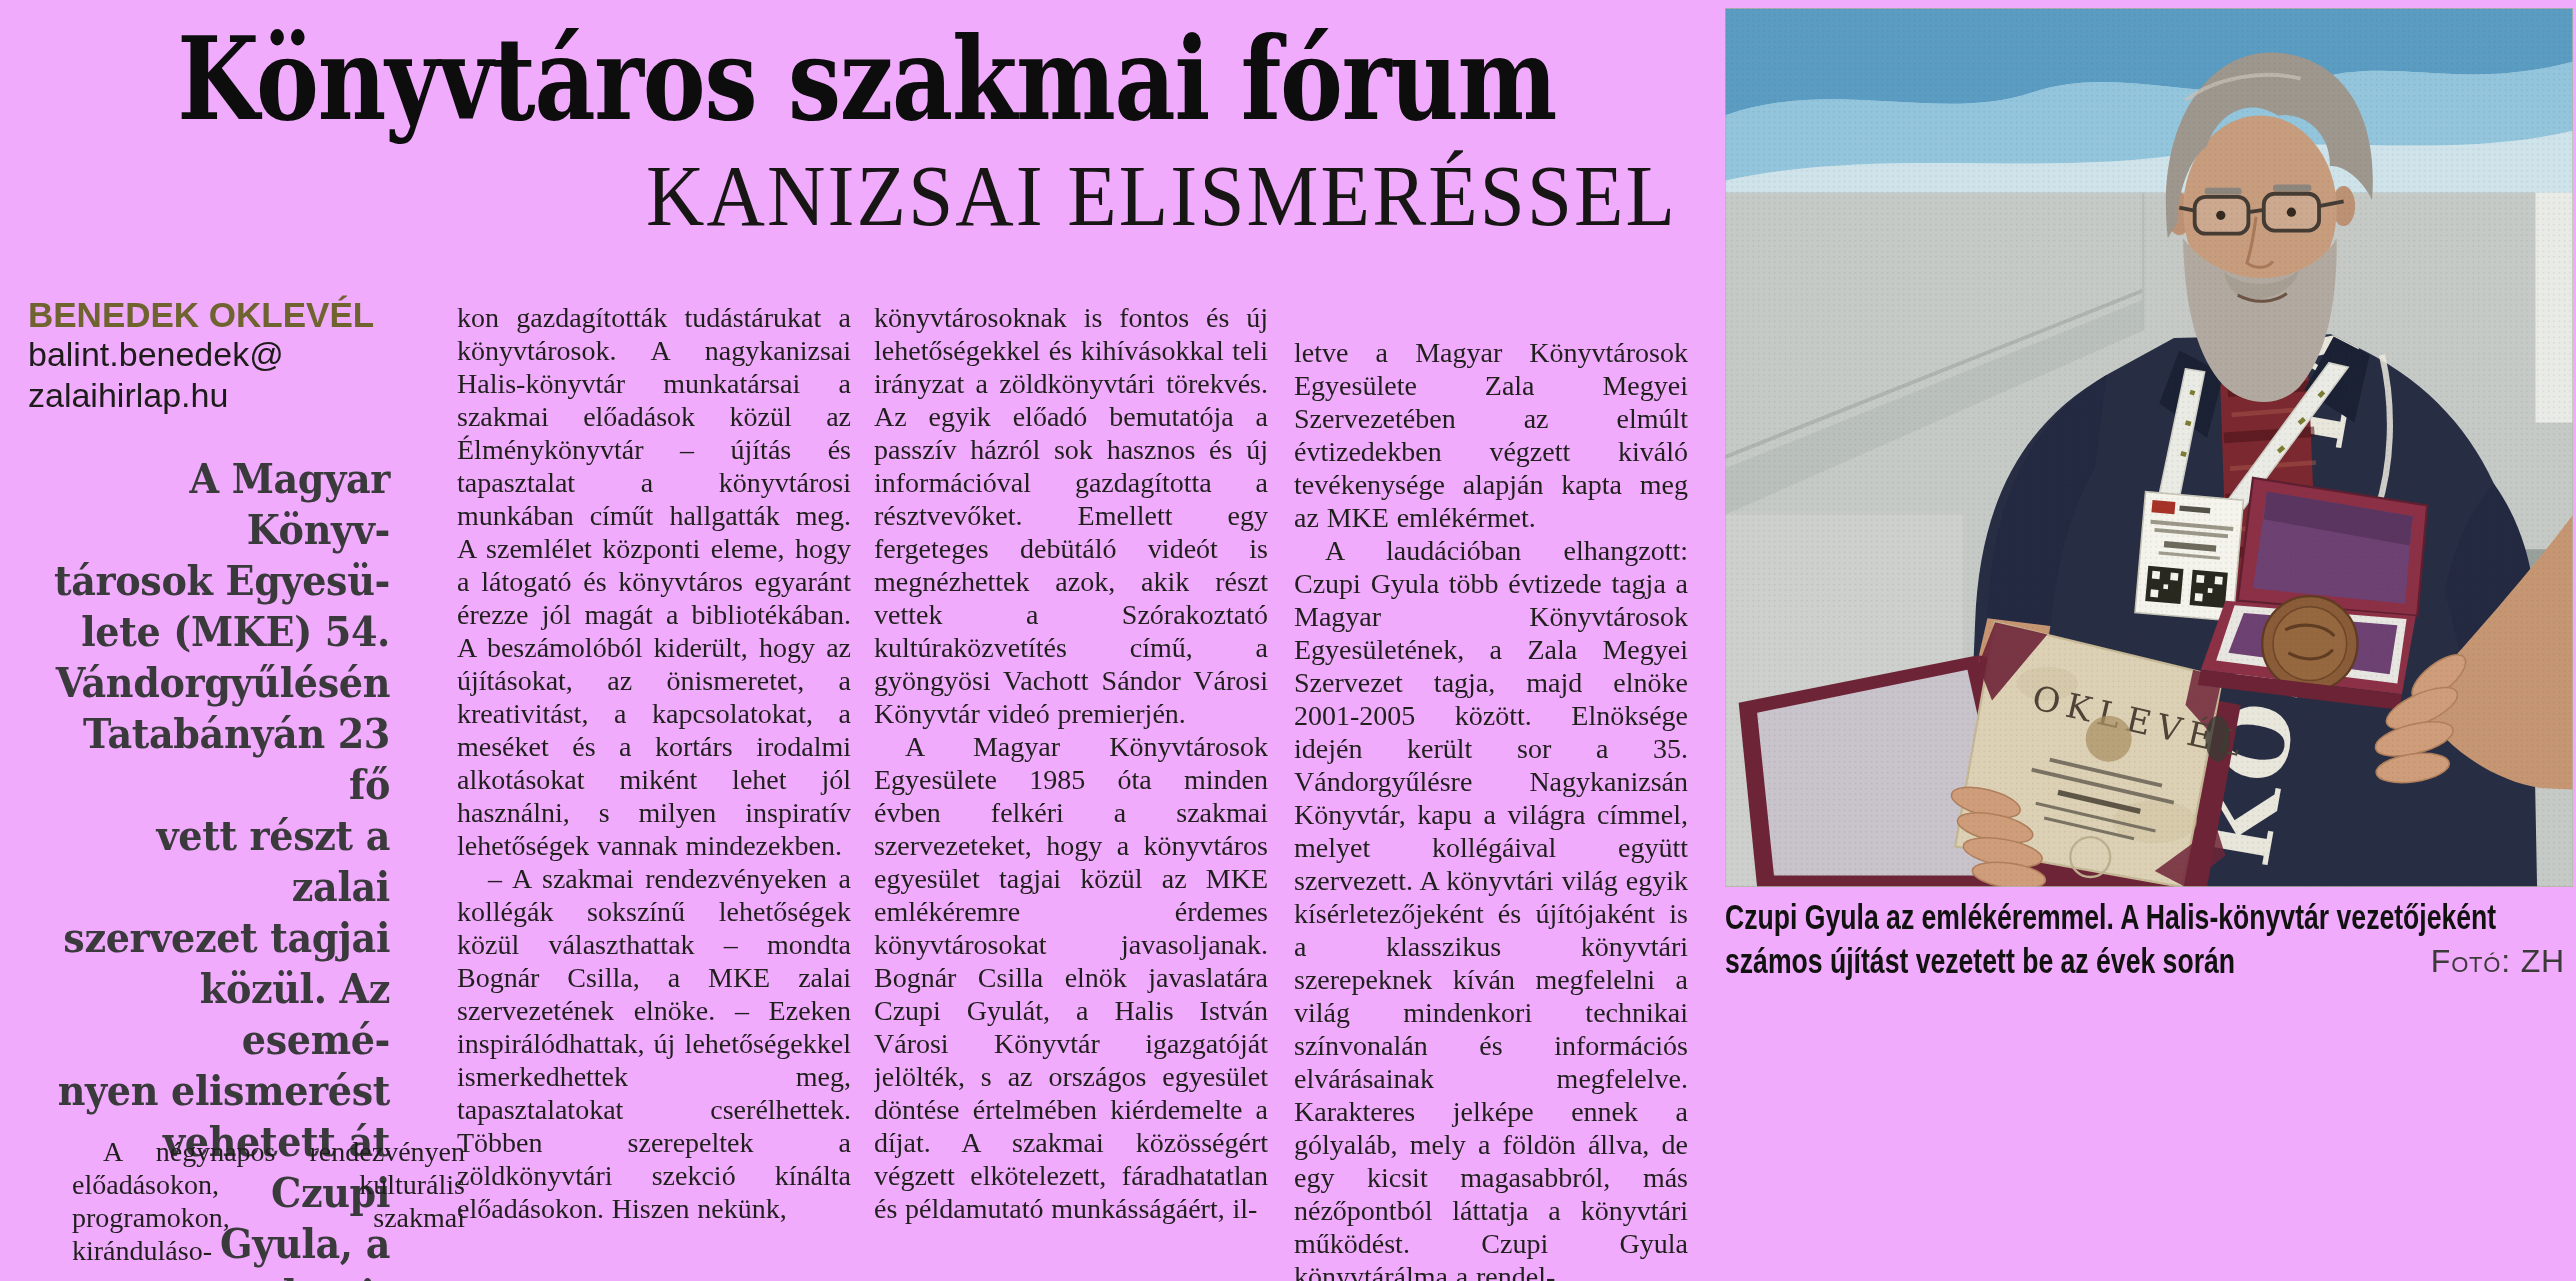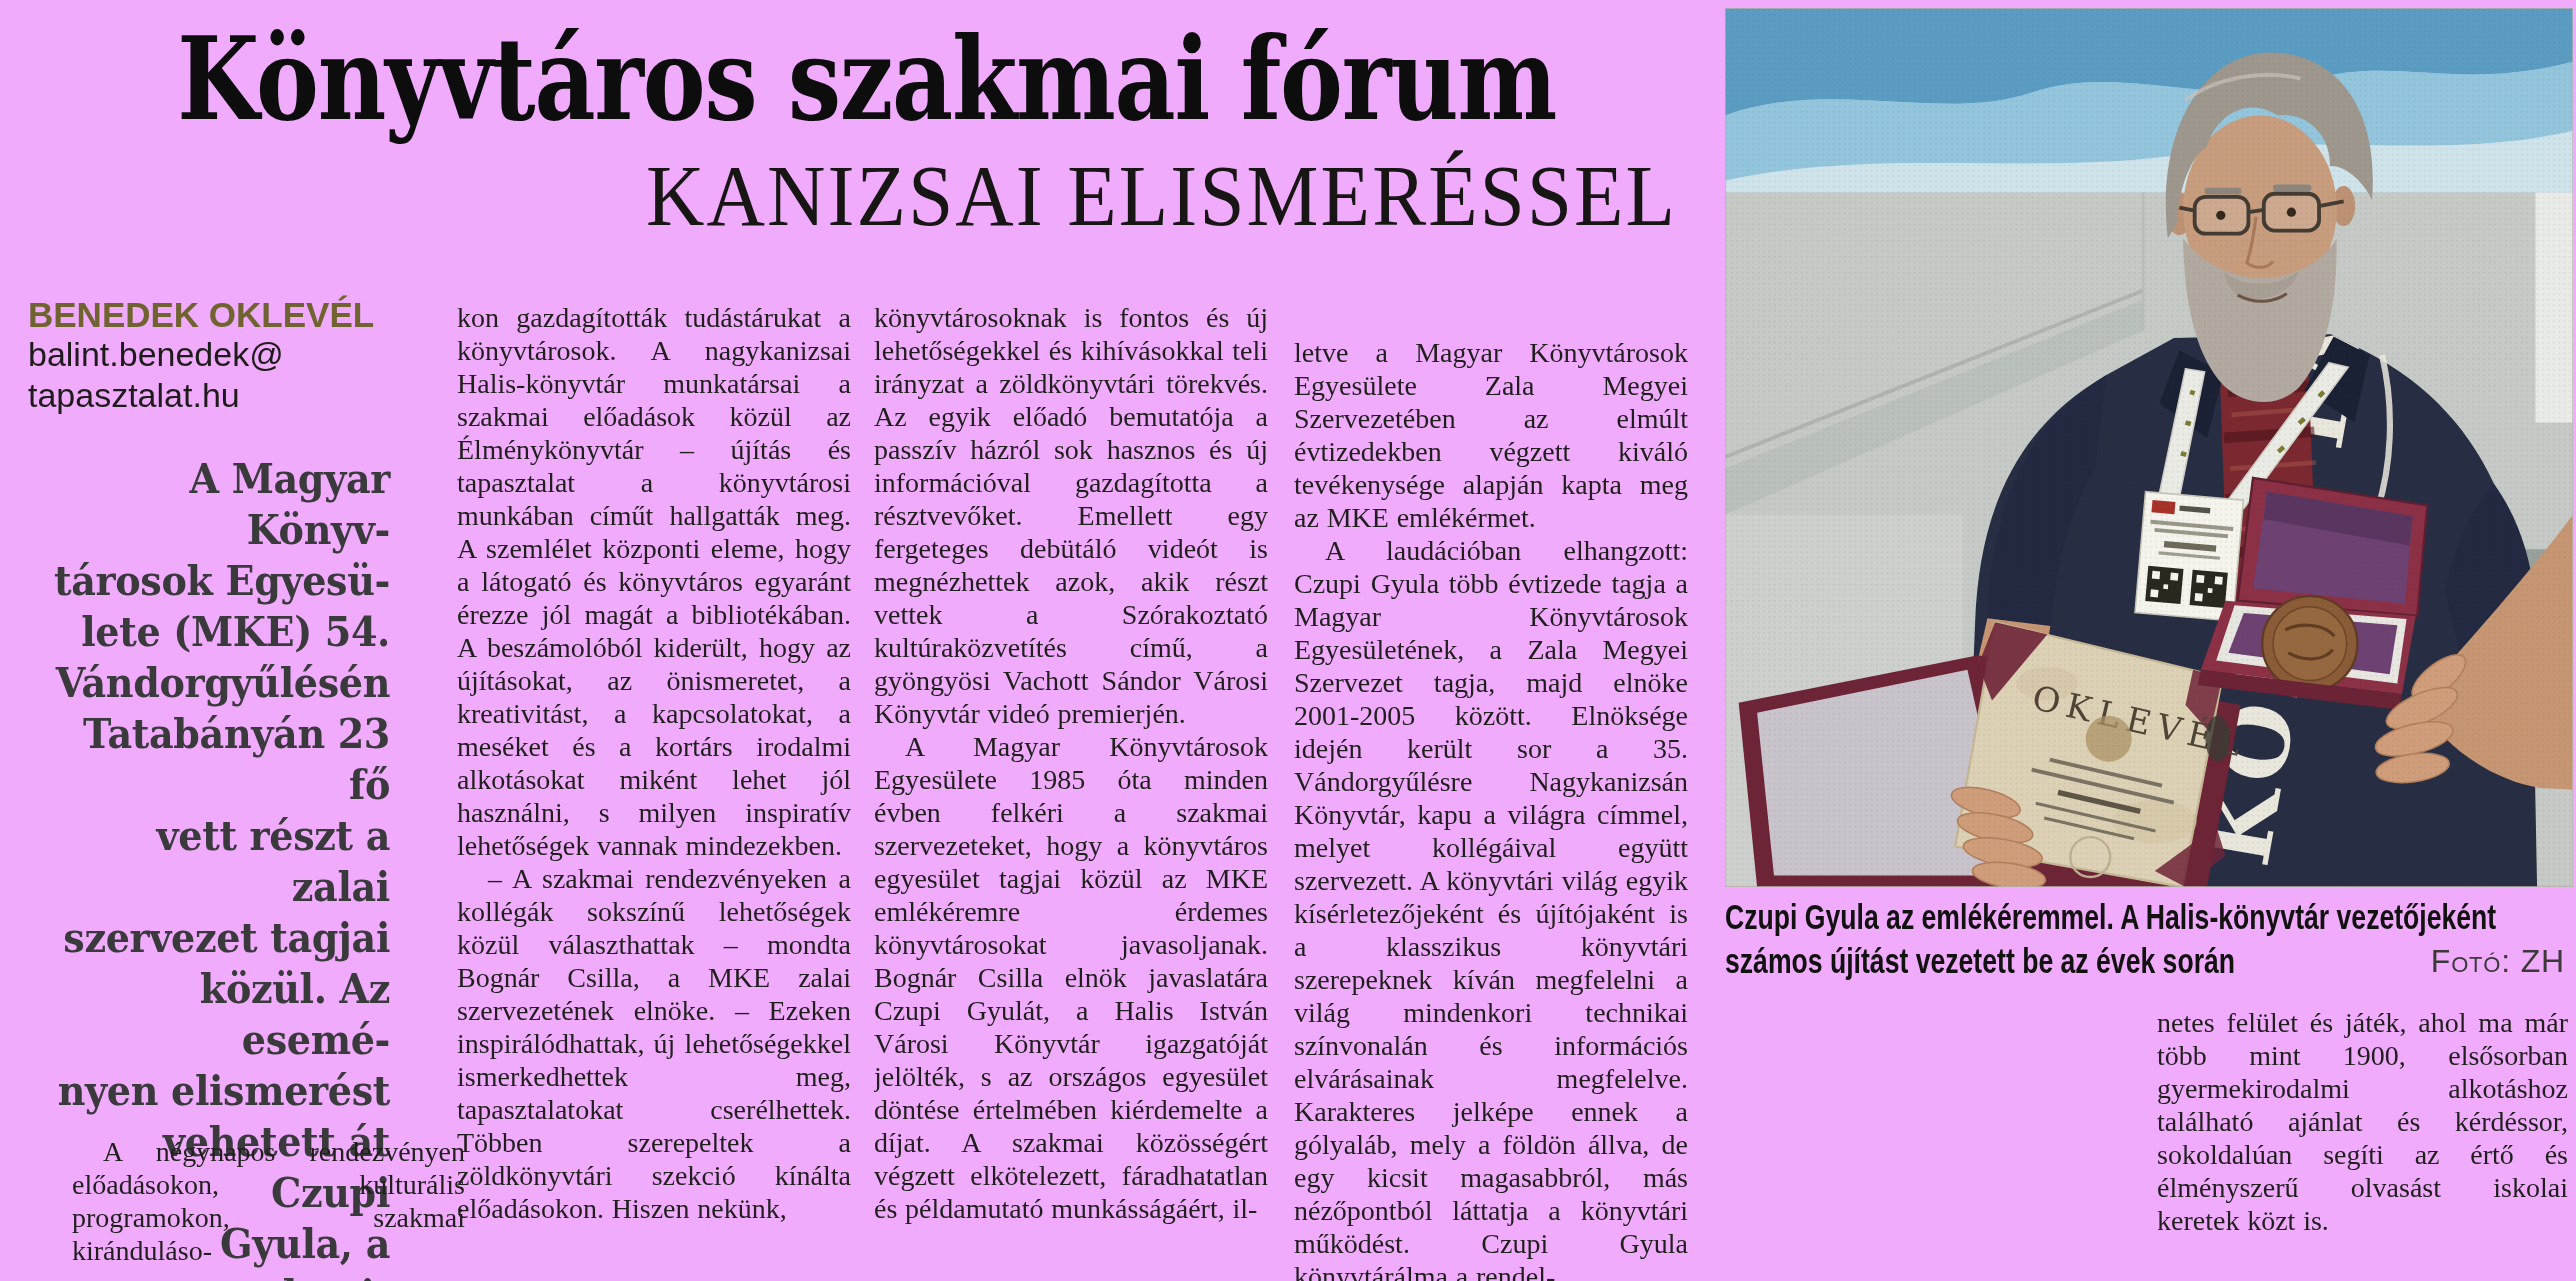--- a/index.html
+++ b/index.html
@@ -92,21 +92,21 @@
   <div class="headline">
     <span class="headline-inner">Könyvtáros szakmai fórum</span>
   </div>
   <div class="subheadline">
     <span class="subheadline-inner">KANIZSAI ELISMERÉSSEL</span>
   </div>
 
   <div class="byline">
     <div class="byline-author" style="color: rgb(111, 99, 48);">BENEDEK OKLEVÉL</div>
     <div class="byline-email">balint.benedek@
-tapasztalat.hu</div>
+zalaihirlap.hu</div>
   </div>
 
   <div class="lead">A Magyar Könyv-
 tárosok Egyesü-
 lete (MKE) 54.
 Vándorgyűlésén
 Tatabányán 23 fő
 vett részt a zalai
 szervezet tagjai
 közül. Az esemé-
@@ -123,23 +123,20 @@
       <p class="bp">kon gazdagították tudástárukat a könyvtárosok. A nagykanizsai Halis-könyvtár munkatársai a szakmai előadások közül az Élménykönyvtár – újítás és tapasztalat a könyvtárosi munkában címűt hallgatták meg. A szemlélet központi eleme, hogy a látogató és könyvtáros egyaránt érezze jól magát a bibliotékában. A beszámolóból kiderült, hogy az újításokat, az önismeretet, a kreativitást, a kapcsolatokat, a meséket és a kortárs irodalmi alkotásokat miként lehet jól használni, s milyen inspiratív lehetőségek vannak mindezekben.</p>
       <p class="bp ind">– A szakmai rendezvényeken a kollégák sokszínű lehetőségek közül választhattak – mondta Bognár Csilla, a MKE zalai szervezetének elnöke. – Ezeken inspirálódhattak, új lehetőségekkel ismerkedhettek meg, tapasztalatokat cserélhettek. Többen szerepeltek a zöldkönyvtári szekció kínálta előadásokon. Hiszen nekünk,</p>
     </div>
   <div class="bodycol" id="col3">
       <p class="bp">könyvtárosoknak is fontos és új lehetőségekkel és kihívásokkal teli irányzat a zöldkönyvtári törekvés. Az egyik előadó bemutatója a passzív házról sok hasznos és új információval gazdagította a résztvevőket. Emellett egy fergeteges debütáló videót is megnézhettek azok, akik részt vettek a Szórakoztató kultúraközvetítés című, a gyöngyösi Vachott Sándor Városi Könyvtár videó premierjén.</p>
       <p class="bp ind">A Magyar Könyvtárosok Egyesülete 1985 óta minden évben felkéri a szakmai szervezeteket, hogy a könyvtáros egyesület tagjai közül az MKE emlékéremre érdemes könyvtárosokat javasoljanak. Bognár Csilla elnök javaslatára Czupi Gyulát, a Halis István Városi Könyvtár igazgatóját jelölték, s az országos egyesület döntése értelmében kiérdemelte a díjat. A szakmai közösségért végzett elkötelezett, fáradhatatlan és példamutató munkásságáért, il-</p>
     </div>
   <div class="bodycol" id="col4">
       <p class="bp">letve a Magyar Könyvtárosok Egyesülete Zala Megyei Szervezetében az elmúlt évtizedekben végzett kiváló tevékenysége alapján kapta meg az MKE emlékérmet.</p>
       <p class="bp ind">A laudációban elhangzott: Czupi Gyula több évtizede tagja a Magyar Könyvtárosok Egyesületének, a Zala Megyei Szervezet tagja, majd elnöke 2001-2005 között. Elnöksége idején került sor a 35. Vándorgyűlésre Nagykanizsán Könyvtár, kapu a világra címmel, melyet kollégáival együtt szervezett. A könyvtári világ egyik kísérletezőjeként és újítójaként is a klasszikus könyvtári szerepeknek kíván megfelelni a világ mindenkori technikai színvonalán és információs elvárásainak megfelelve. Karakteres jelképe ennek a gólyaláb, mely a földön állva, de egy kicsit magasabbról, más nézőpontból láttatja a könyvtári működést. Czupi Gyula könyvtárálma a rendel-</p>
-    </div>
-  <div class="bodycol" id="col6">
-      <p class="bp">netes felület és játék, ahol ma már több mint 1900, elsősorban gyermekirodalmi alkotáshoz található ajánlat és kérdéssor, sokoldalúan segíti az értő és élményszerű olvasást iskolai keretek közt is.</p>
     </div>
 
   <div class="photo">
     <svg viewBox="0 0 1105 1145" preserveAspectRatio="xMidYMid slice">
       <defs>
         <pattern id="dots" width="7" height="7" patternUnits="userSpaceOnUse">
           <circle cx="2" cy="2" r="1.1" fill="#3c3c38"></circle>
         </pattern>
         <clipPath id="torsoClip">
           <path d="M312,1145 L326,800 C332,640 390,540 497,478 L585,430 L790,425 L820,440 C905,480 965,540 1002,620 C1030,680 1046,760 1052,830 L1058,1145 Z"></path>

